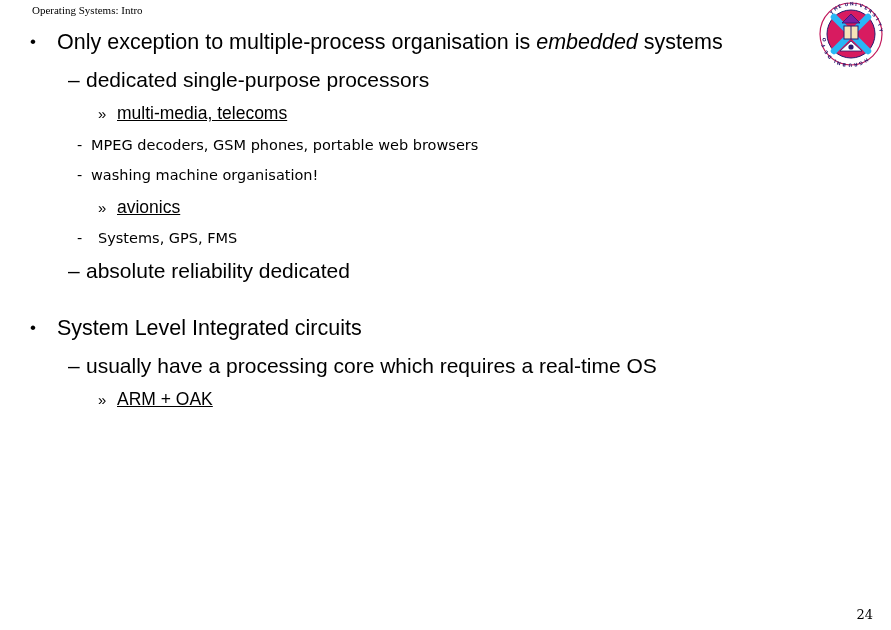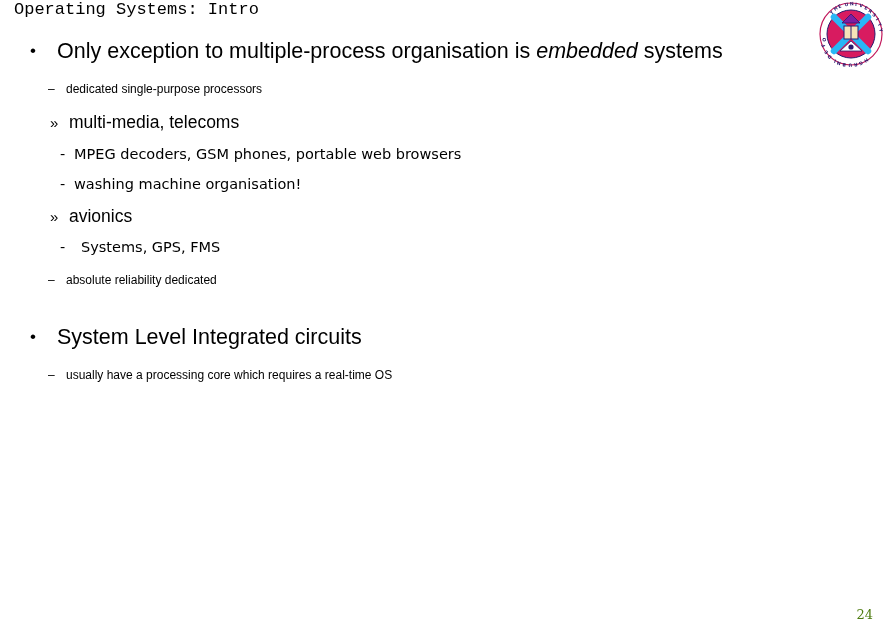--- a/index.html
+++ b/index.html
@@ -13,45 +13,45 @@
     position: relative;
     overflow: hidden;
     font-family: "Liberation Sans", sans-serif;
     color: #000000;
     -webkit-font-smoothing: none;
   }
 
   
   #slide-header {
     position: absolute;
-    left: 14px;
+    left: 32px;
     top: 3px;
-    font-family: Liberation Mono, monospace;
-    font-size: 17px;
+    font-family: Liberation Serif, serif;
+    font-size: 11px;
     line-height: 14px;
     color: #000000;
     letter-spacing: 0px;
     white-space: nowrap;
   }
 
   
   #crest {
     position: absolute;
     left: 818px;
     top: 1px;
     width: 66px;
     height: 66px;
   }
   #crest svg { display: block; }
 
   
   #slide-body {
     position: absolute;
     left: 0;
-    top: 40px;
+    top: 31px;
     width: 809px;
   }
 
   .line {
     position: relative;
     white-space: nowrap;
   }
   .marker {
     display: inline-block;
     text-align: left;
@@ -63,58 +63,59 @@
   .lvl1 {
     font-size: 21.5px;
     line-height: 21.5px;
     padding-left: 30px;
     margin-bottom: 17px;
   }
   .lvl1 .marker { width: 27px; font-size: 17px; vertical-align: 2px;}
 
   
   .lvl2 {
-    font-size: 12px;
+    font-size: 21px;
     line-height: 18.5px;
-    padding-left: 48px;
+    padding-left: 68px;
     margin-bottom: 16px;
   }
   .lvl2 .marker { width: 18px; }
 
   
   .lvl3 {
     font-size: 17.5px;
     line-height: 17.5px;
-    padding-left: 50px;
+    padding-left: 98px;
     margin-bottom: 15px;
+    text-decoration: underline;
   }
   .lvl3 .marker { width: 19px; font-size: 15px; }
 
   
   .lvl4 {
     font-family: "DejaVu Sans", sans-serif;
     font-size: 14.5px;
     line-height: 14.5px;
-    padding-left: 60px;
+    padding-left: 77px;
     margin-bottom: 16px;
   }
   .lvl4 .marker { width: 14px; }
   .lvl4.wide .marker { width: 21px; }
 
   
   .group-gap { height: 21px; }
 
   
   #page-number {
     position: absolute;
     right: 18px;
     bottom: 8px;
     font-family: "DejaVu Serif", serif;
     font-size: 13px;
-    color: #4d7c0f;
+    color: #000000;
   }
 </style>
 </head>
 <body>
 
 <div id="slide-header">
   <span>Operating Systems: Intro</span>
 </div>
 
 <div id="crest">
@@ -205,16 +206,19 @@
 
   <div class="line lvl1">
     <span class="marker">•</span><span class="txt">System Level Integrated circuits</span>
   </div>
 
   <div class="line lvl2">
     <span class="marker">–</span><span class="txt">usually have a processing core which requires a real-time OS</span>
   </div>
 
 
+  <div class="line lvl3">
+    <span class="marker">»</span><span class="txt">ARM + OAK</span>
+  </div>
 
 </div>
 
 <div id="page-number">24</div>
 
 </body></html>

